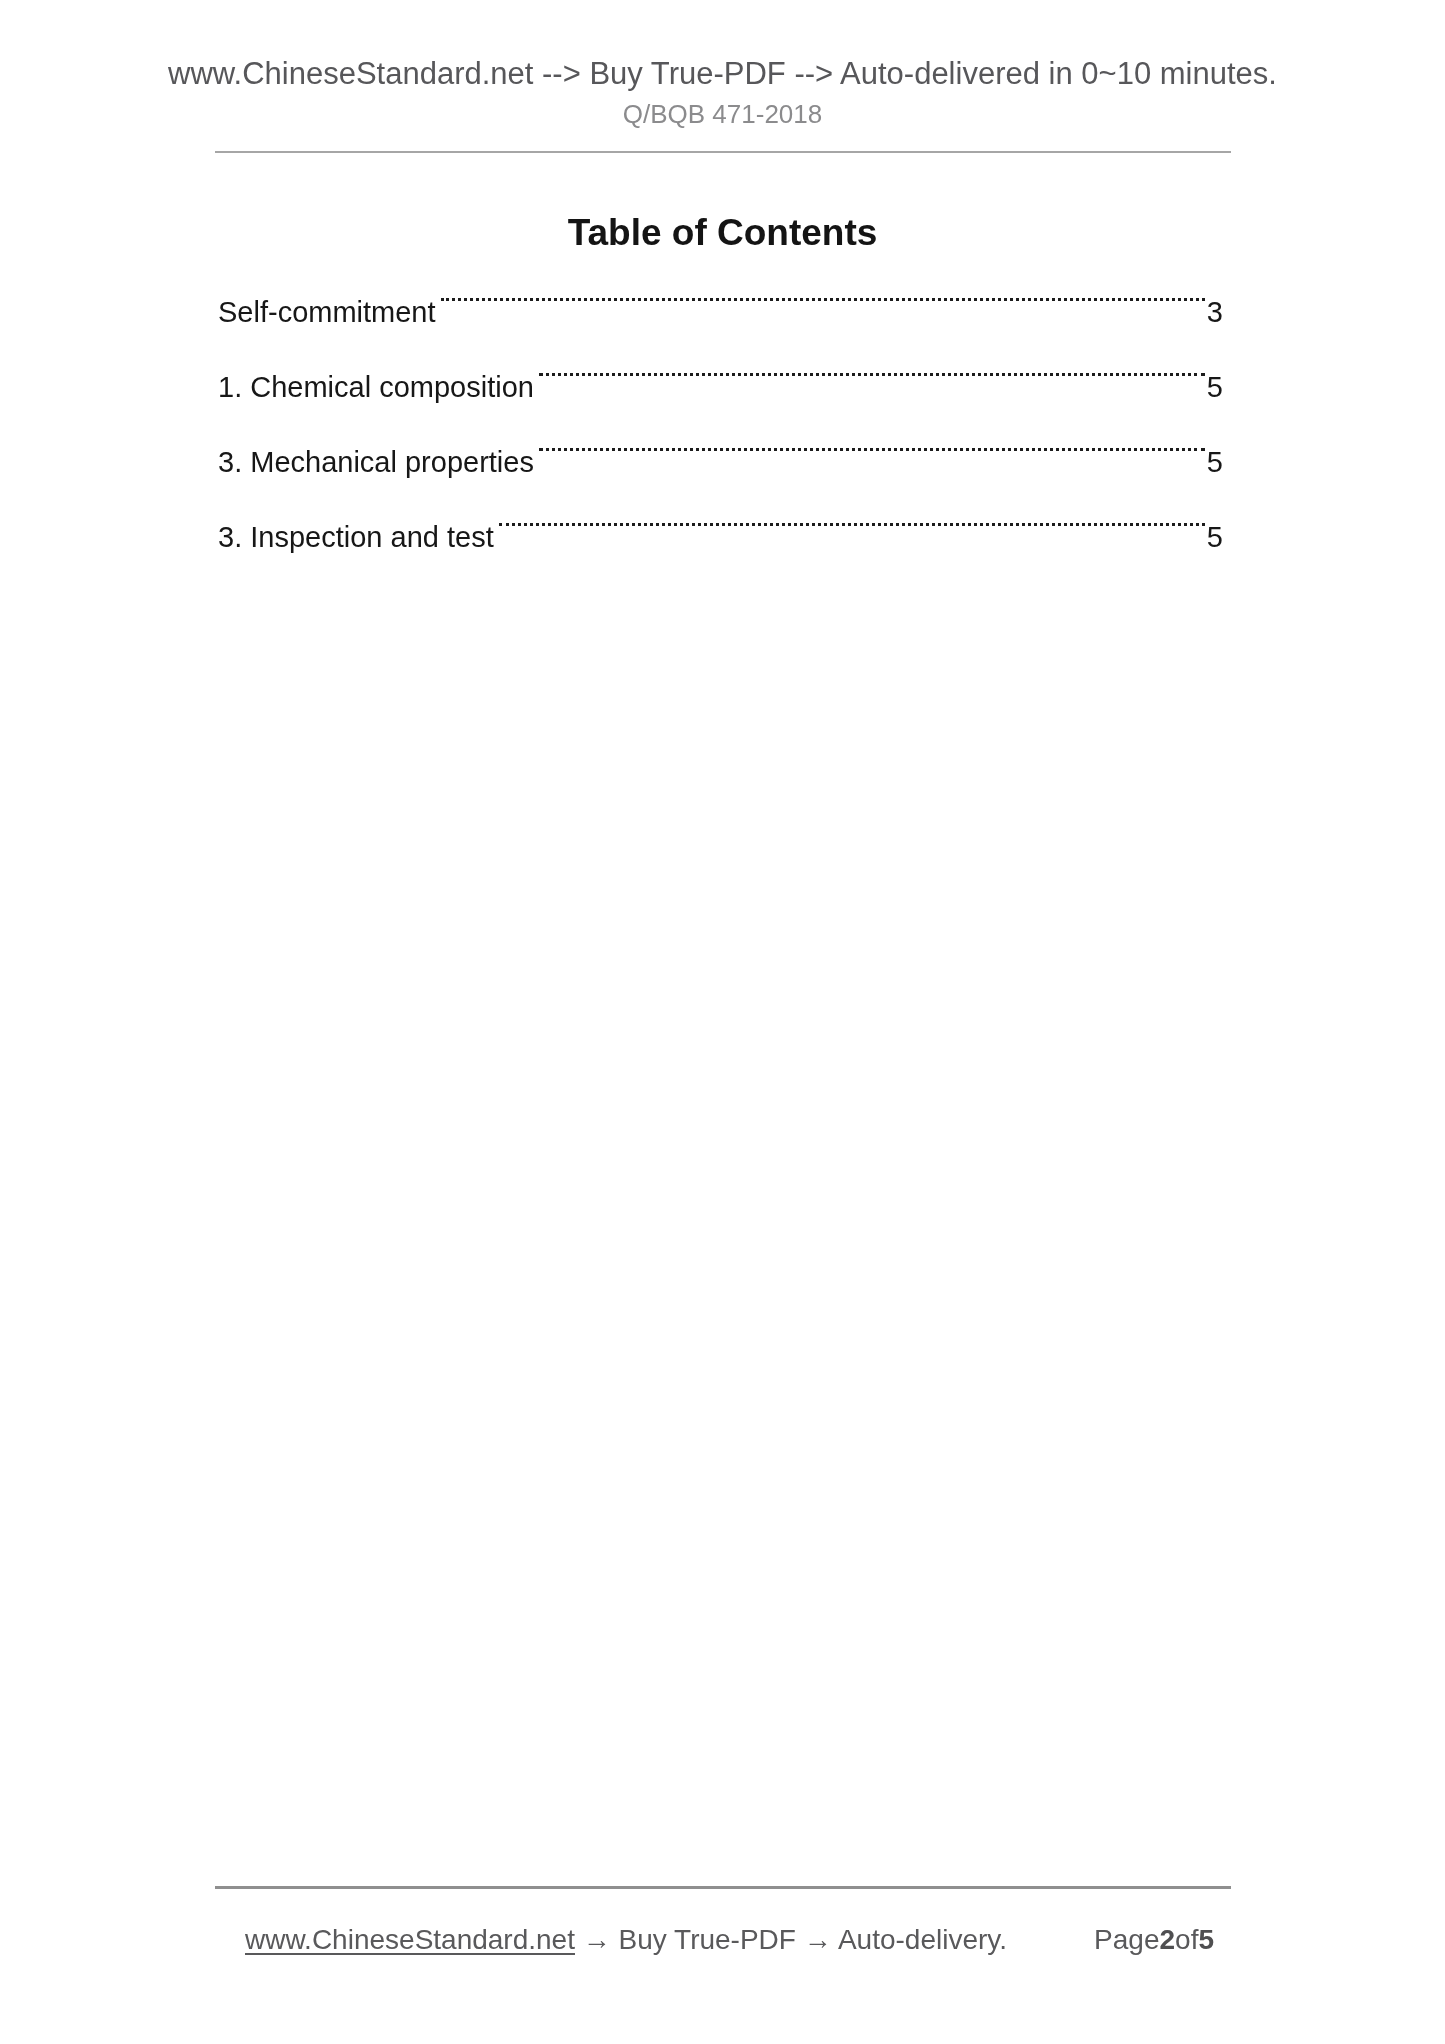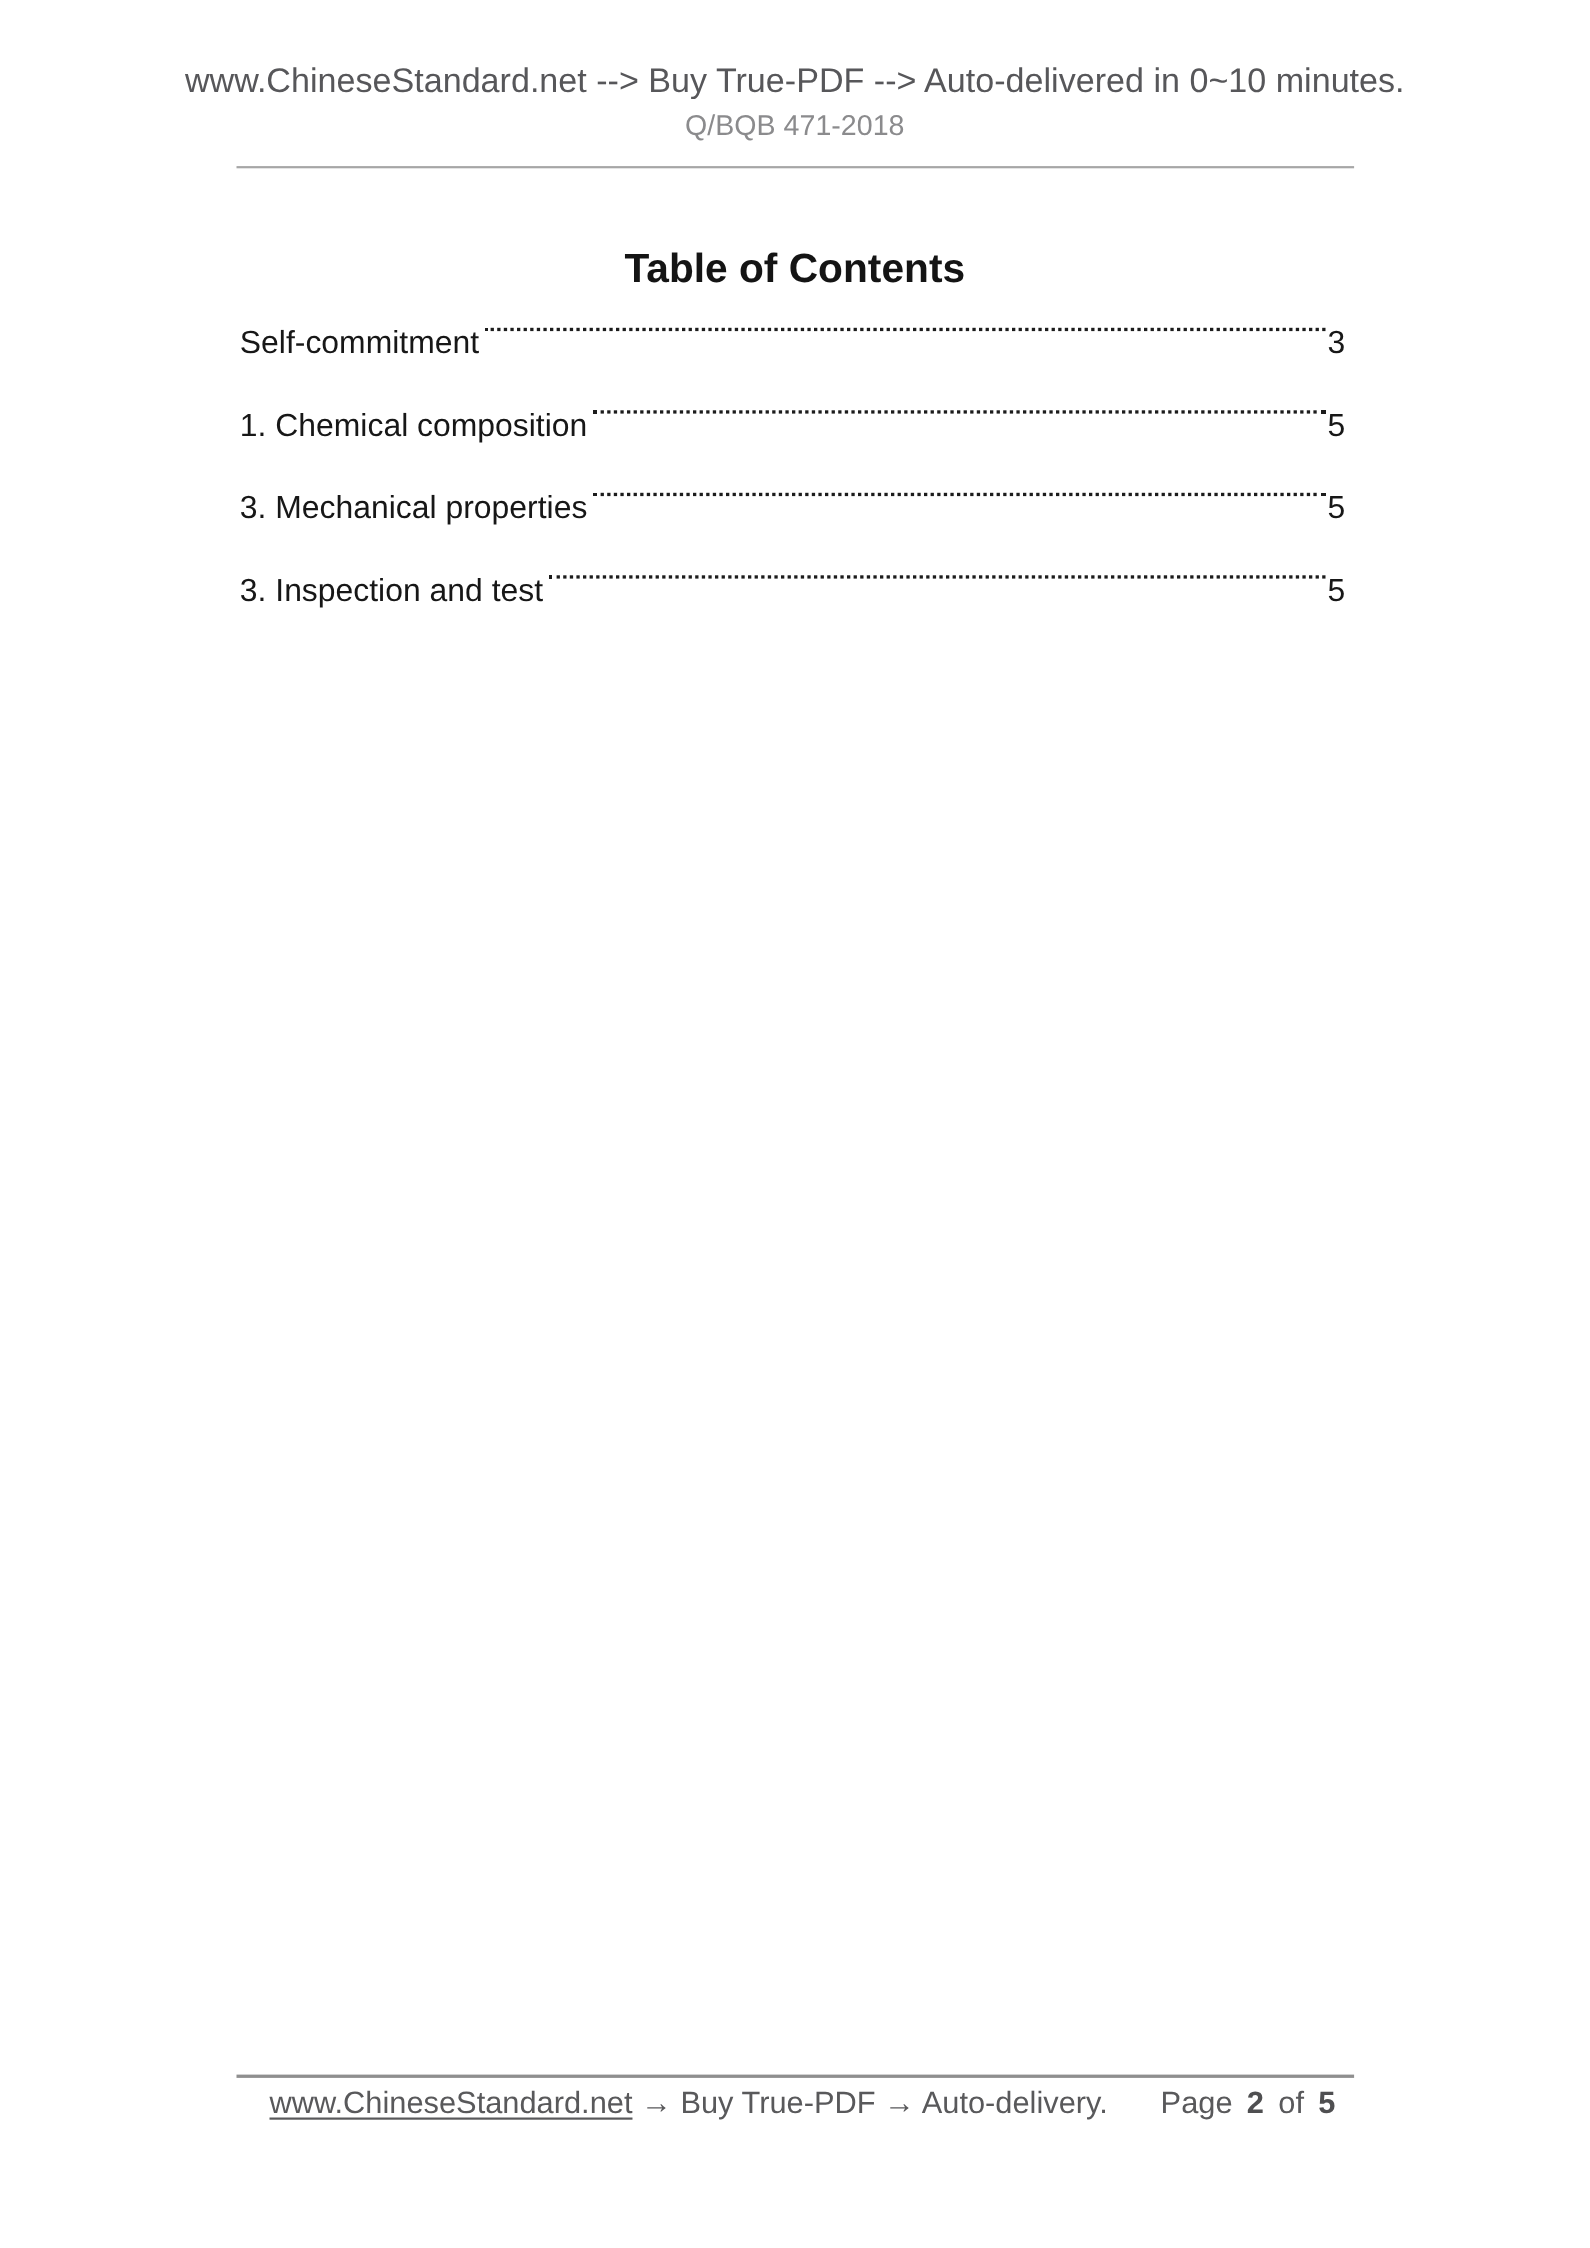--- a/index.html
+++ b/index.html
@@ -52,21 +52,20 @@
   .toc-title {
     position: absolute;
     top: 212px;
     left: 0;
     width: 100%;
     text-align: center;
     font-size: 37px;
     font-weight: 700;
     color: #141414;
     line-height: 1.15;
-    margin-top: 11px;
   }
   .toc-list {
     position: absolute;
     top: 296px;
     left: 218px;
     width: 1005px;
   }
   .toc-row {
     display: flex;
     align-items: flex-start;
@@ -116,22 +115,22 @@
     white-space: nowrap;
   }
   .footer-link {
     text-decoration: underline;
     text-underline-offset: 4px;
     color: #59595b;
     cursor: pointer;
   }
   .footer-page-info {
     display: inline-flex;
-    gap: 13px;
     white-space: nowrap;
+    margin-top: 28px;
   }
   .footer-page-info .num {
     font-weight: 700;
     color: #4f4f51;
   }
 </style>
 </head>
 <body>
 
 <div class="page">

